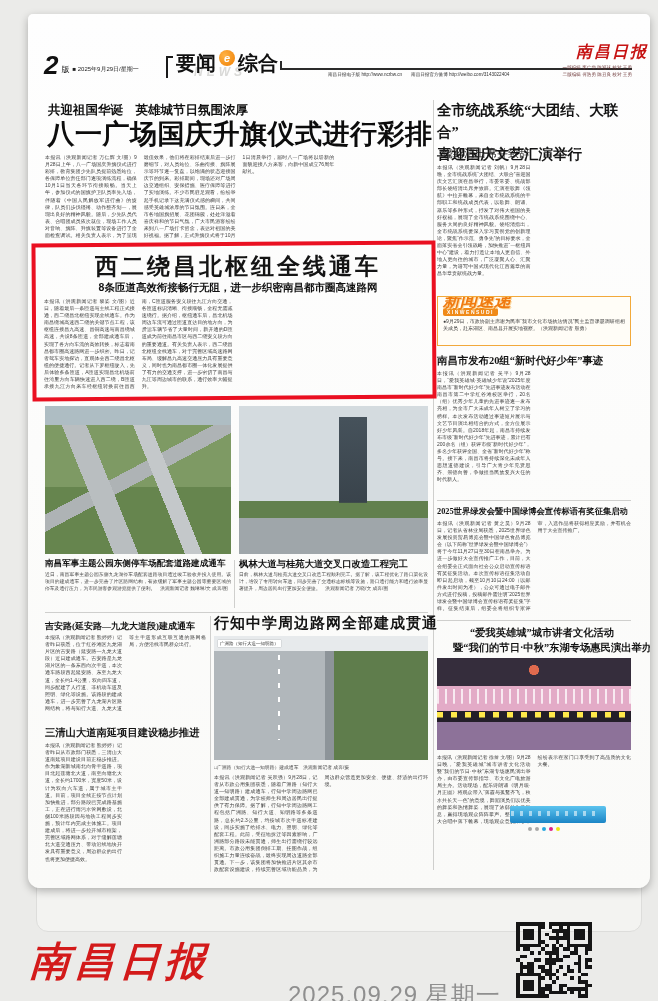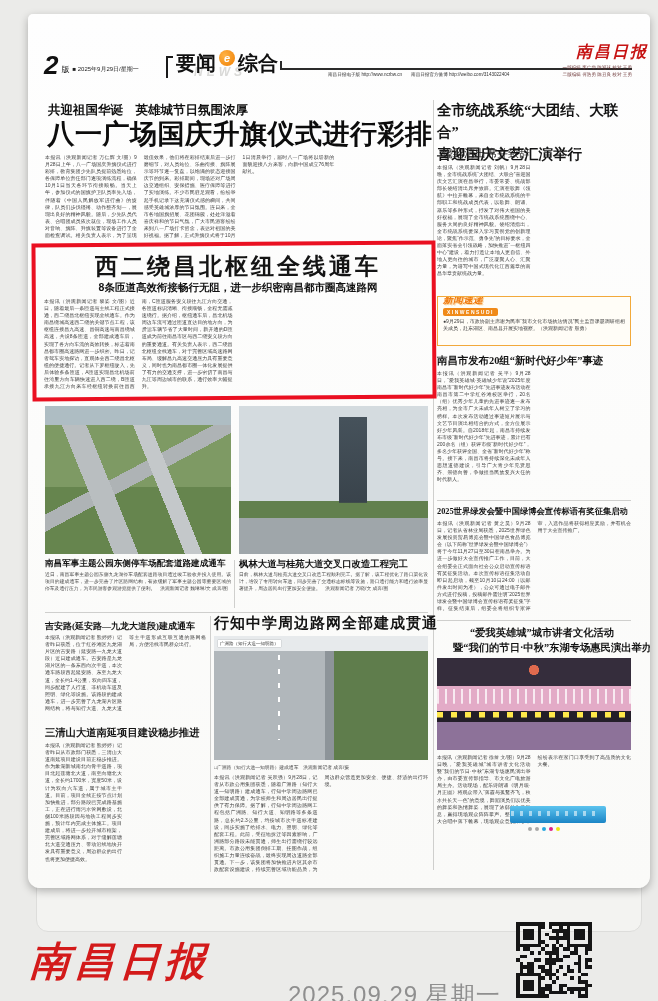--- a/index.html
+++ b/index.html
@@ -92,21 +92,21 @@
     repeating-linear-gradient(180deg,#fff 0 5px,rgba(0,0,0,0) 5px 14px) no-repeat 30% 20%/2px 80%,
     linear-gradient(90deg,#b1b7bb 0 52%,#8d9499 52% 56%,#5f7d4c 56%);}
   .am-label{left:4px;top:4px;background:#fff;font-size:4.5px;padding:1px 2px;color:#333;box-shadow:0 0 1px rgba(0,0,0,.4);}
   .am-cap{left:186px;top:750px;width:214px;}
   .am-body{left:186px;top:760px;width:214px;height:100px;}
 
   
   .sudi-box{left:409px;top:282px;width:194px;height:50px;border:1.5px solid #f2a93b;background:#fffdf7;padding:3px 5px;overflow:hidden;}
   .sudi-box>*{position:static;display:block;}
   .sudi-head{display:flex;align-items:center;}
-  .sudi-title{font-weight:900;font-style:italic;font-size:10px;color:#f07a10;text-shadow:1px 1px 0 #fbd9a0;white-space:nowrap;}
+  .sudi-title{font-weight:900;font-style:italic;font-size:17px;color:#f07a10;text-shadow:1px 1px 0 #fbd9a0;white-space:nowrap;}
   .sudi-stripes{flex:1;height:9px;margin-left:6px;background:repeating-linear-gradient(115deg,#f8b84e 0 6px,#fff 6px 10px);}
   .sudi-en{display:inline-block;width:fit-content;background:#f08a18;color:#fff;font-size:5px;font-weight:700;letter-spacing:1.5px;padding:1px 4px;border-radius:2px;margin:1px 0 2px;}
   .sudi-item{height:20px;}
 
   .ar1-h{left:409px;top:340px;width:194px;font-size:10.4px;font-weight:800;white-space:nowrap;}
   .ar1-body{left:409px;top:356px;width:194px;height:124px;}
   .ar2-h{left:409px;top:492px;width:194px;font-size:8.3px;font-weight:800;white-space:nowrap;}
   .ar2-body{left:409px;top:506px;width:194px;height:94px;}
   .ar3-h{left:409px;top:612px;width:194px;font-size:10.3px;font-weight:800;text-align:center;line-height:1.45;}
   .ar3-h div{position:static;white-space:nowrap;margin-left:16px;}

